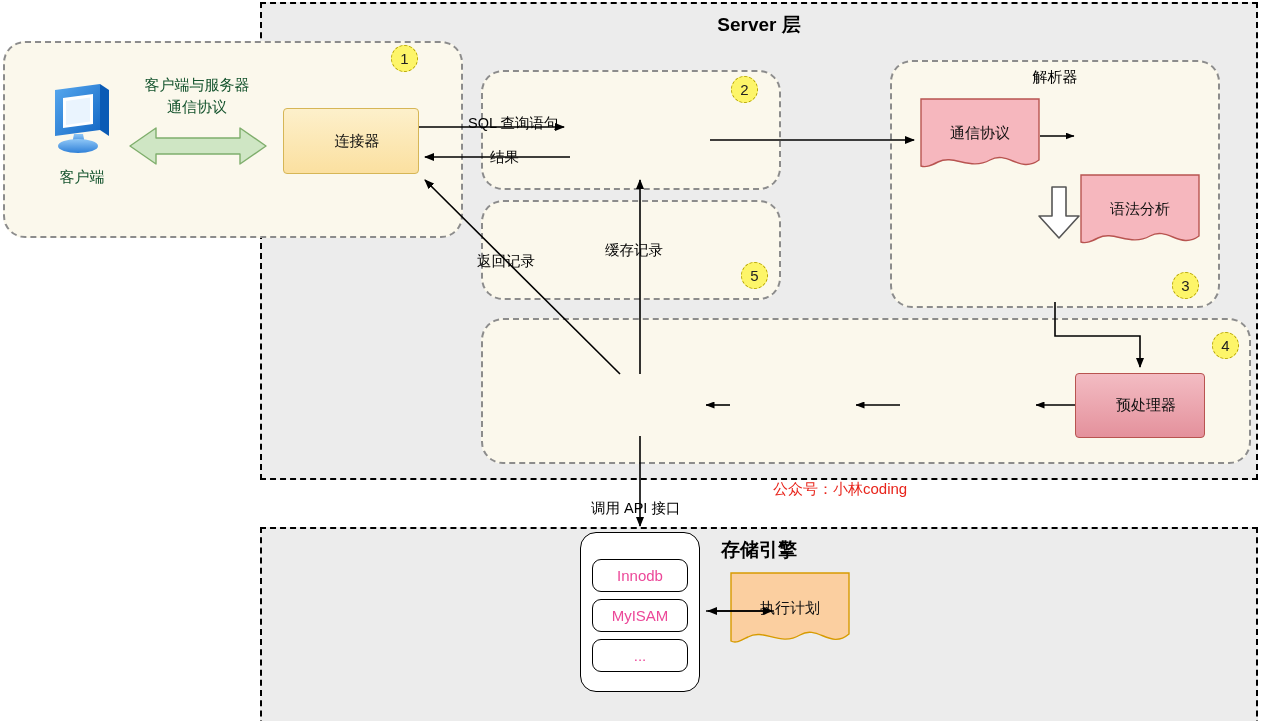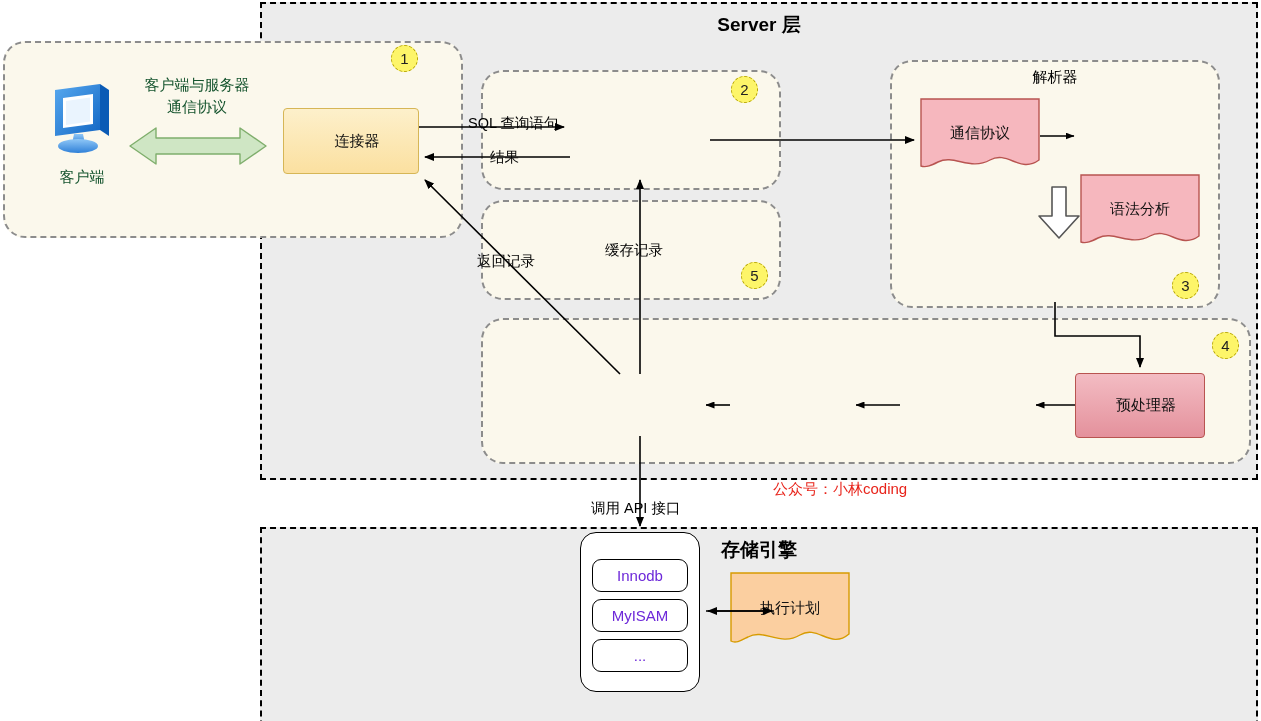--- a/index.html
+++ b/index.html
@@ -26,21 +26,21 @@
   .doc{position:relative;}
   .doc svg{display:block;width:100%;height:100%;}
   .doc span{position:absolute;left:0;right:0;top:34%;text-align:center;font-size:15px;color:#111;}
   
   .para{position:relative;}
   .para svg{display:block;width:100%;height:100%;}
   .para span{position:absolute;left:0;right:0;top:32%;text-align:center;font-size:15px;color:#111;}
   
   .engine-box{background:#fff;border:1.6px solid #000;border-radius:16px;}
   .engine-item{background:#fff;border:1.4px solid #000;border-radius:9px;display:flex;
-               align-items:center;justify-content:center;font-size:15px;color:#6d28d9;}
+               align-items:center;justify-content:center;font-size:15px;color:#ec4899;}
   
   .lbl{font-size:14.5px;color:#000;white-space:nowrap;}
   .wm{font-size:15px;color:#e8231a;white-space:nowrap;}
   .caption{font-size:15px;color:#14532d;text-align:center;white-space:nowrap;}
   .edges{position:absolute;left:0;top:0;width:1261px;height:721px;pointer-events:none;}
   .monitor svg{display:block;}
 </style>
 </head>
 <body>
 

